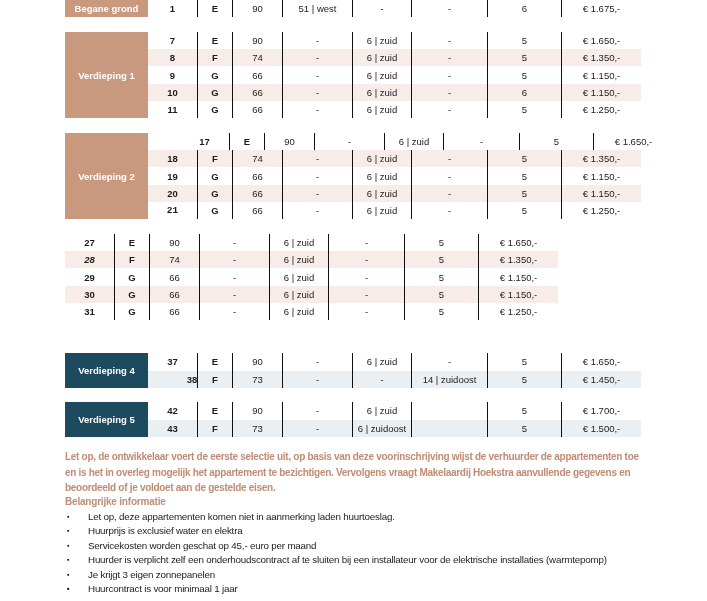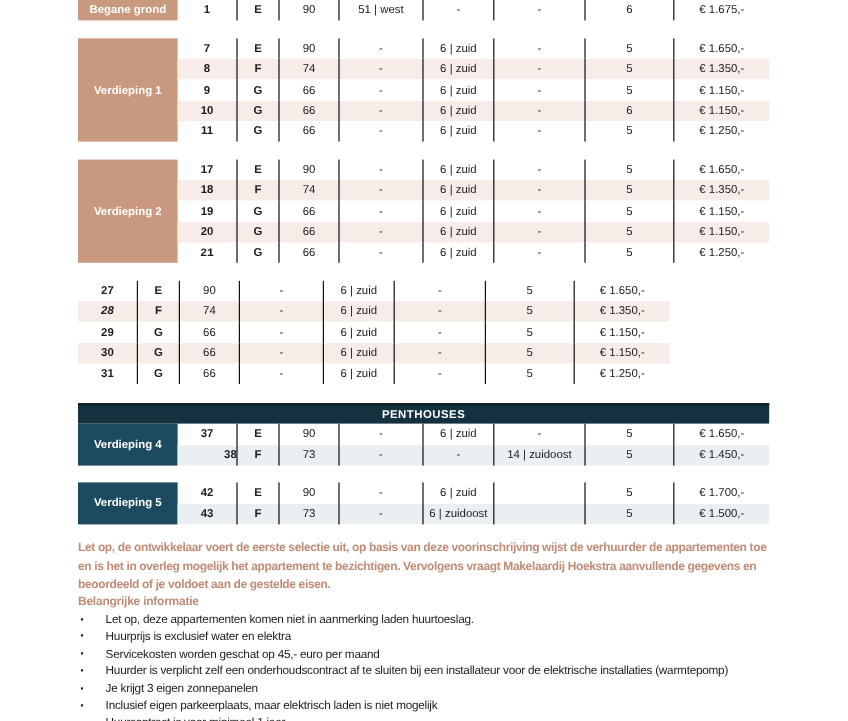--- a/index.html
+++ b/index.html
@@ -136,21 +136,21 @@
             <div class="cell" style="width: 76px; flex: 0 0 76px;">-</div>
             <div class="cell" style="width: 74px; flex: 0 0 74px;">5</div>
             <div class="cell last" style="width: 79px; flex: 0 0 79px;">€ 1.250,-</div>
           </div>
         </div>
       </div>
       <div class="block" style="left: 65px; top: 133px; height: 86px;">
         <div class="flabel salmon">Verdieping 2</div>
         <div class="rows">
           <div class="row">
-            <div class="cell b" style="width: 50px; flex: 0 0 50px;">17</div>
+            <div class="cell b" style="width: 50px; flex: 0 0 50px; margin-left: 32px;">17</div>
             <div class="cell b" style="width: 35px; flex: 0 0 35px;">E</div>
             <div class="cell" style="width: 50px; flex: 0 0 50px;">90</div>
             <div class="cell" style="width: 70px; flex: 0 0 70px;">-</div>
             <div class="cell" style="width: 59px; flex: 0 0 59px;">6 | zuid</div>
             <div class="cell" style="width: 76px; flex: 0 0 76px;">-</div>
             <div class="cell" style="width: 74px; flex: 0 0 74px;">5</div>
             <div class="cell last" style="width: 79px; flex: 0 0 79px;">€ 1.650,-</div>
           </div>
           <div class="row stripe-salmon">
             <div class="cell b" style="width: 50px; flex: 0 0 50px;">18</div>
@@ -293,28 +293,27 @@
             <div class="cell" style="width: 70px; flex: 0 0 70px;">-</div>
             <div class="cell" style="width: 59px; flex: 0 0 59px;">6 | zuidoost</div>
             <div class="cell" style="width: 76px; flex: 0 0 76px;"></div>
             <div class="cell" style="width: 74px; flex: 0 0 74px;">5</div>
             <div class="cell last" style="width: 79px; flex: 0 0 79px;">€ 1.500,-</div>
           </div>
         </div>
       </div>
     </div>
 
-  <div class="pent-bar">PENTHOUSES</div>
 
   <p class="note">Let op, de ontwikkelaar voert de eerste selectie uit, op basis van deze voorinschrijving wijst de verhuurder de appartementen toe en is het in overleg mogelijk het appartement te bezichtigen. Vervolgens vraagt Makelaardij Hoekstra aanvullende gegevens en beoordeeld of je voldoet aan de gestelde eisen.</p>
 
   <div class="imp-head">Belangrijke informatie</div>
 
   <ul id="bullets">
       <li><span class="mark">▪</span><span>Let op, deze appartementen komen niet in aanmerking laden huurtoeslag.</span></li>
       <li><span class="mark">▪</span><span>Huurprijs is exclusief water en elektra</span></li>
       <li><span class="mark">▪</span><span>Servicekosten worden geschat op 45,- euro per maand</span></li>
       <li><span class="mark">▪</span><span>Huurder is verplicht zelf een onderhoudscontract af te sluiten bij een installateur voor de elektrische installaties (warmtepomp)</span></li>
       <li><span class="mark">▪</span><span>Je krijgt 3 eigen zonnepanelen</span></li>
-      <li><span class="mark">▪</span><span>Inclusief eigen parkeerplaats, maar elektrisch laden is niet mogelijk</span></li>
+      <li><span class="mark">▪</span></li>
       <li><span class="mark">▪</span><span>Huurcontract is voor minimaal 1 jaar</span></li>
     </ul>
 </div>
 
 </body></html>

